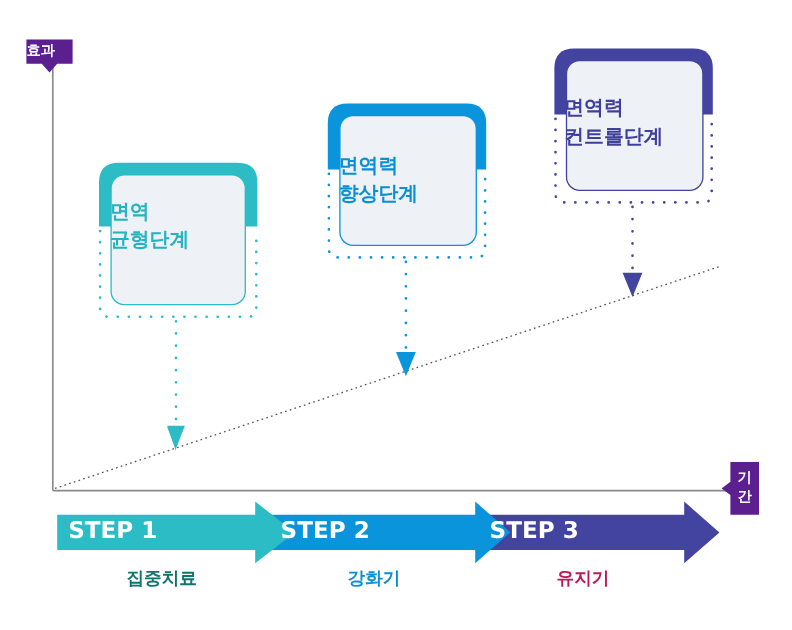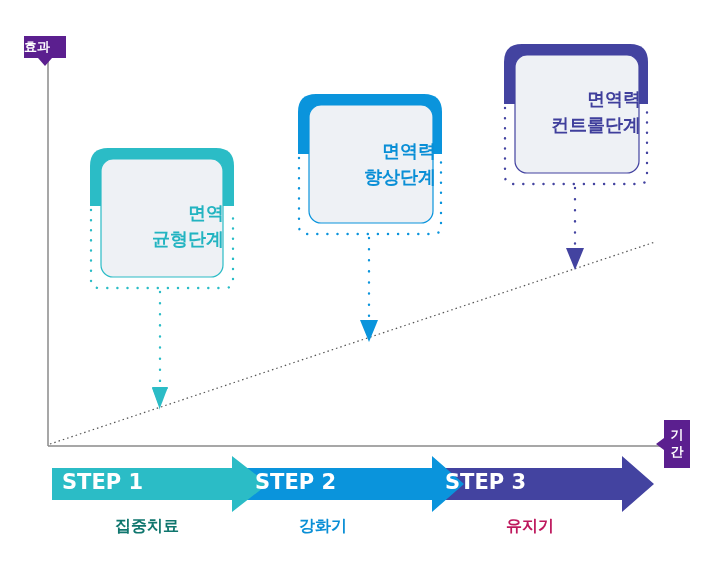--- a/index.html
+++ b/index.html
@@ -1,31 +1,31 @@
 <!DOCTYPE html>
 <html><head>
 <meta charset="utf-8">
 <style>
   html,body{margin:0;padding:0;background:#ffffff;}
   body{width:720px;height:573px;position:relative;overflow:hidden;font-family:"DejaVu Sans","Liberation Sans",sans-serif;}
   svg{position:absolute;left:0;top:0;}
   .lbl{position:absolute;color:#fff;font-weight:bold;text-align:center;}
   .ylabel{left:24px;top:36px;width:26px;height:22px;font-size:13px;line-height:22px;}
   .xlabel{left:664px;top:420px;width:26px;height:48px;font-size:13px;line-height:17px;padding-top:6px;box-sizing:border-box;}
-  .box-text{position:absolute;text-align:right;font-weight:bold;font-size:18px;line-height:26px;}
-  .t1{left:100px;top:180px;width:124px;color:#23b4c1;margin-top:20px;}
+  .box-text{position:absolute;text-align:left;font-weight:bold;font-size:18px;line-height:26px;}
+  .t1{left:100px;top:180px;width:124px;color:#23b4c1;}
   .t2{left:308px;top:138px;width:128px;color:#0a8fd6;}
   .t3{left:513px;top:86px;width:128px;color:#3f3f9c;}
   .step{position:absolute;color:#fff;font-weight:bold;font-size:21px;text-align:left;top:470px;}
   .s1{left:62px;width:170px;}
   .s2{left:255px;width:170px;}
   .s3{left:445px;width:170px;}
   .sub{position:absolute;font-weight:bold;font-size:16px;text-align:center;top:516px;}
   .u1{left:62px;width:170px;color:#0f766e;}
-  .u2{left:238px;width:170px;color:#0a8fd6;}
+  .u2{left:255px;width:170px;color:#0a8fd6;}
   .u3{left:445px;width:170px;color:#be185d;}
 </style>
 </head>
 <body>
 
 <svg width="720" height="573" viewBox="0 0 720 573">
 
   <line x1="48" y1="60" x2="48" y2="446" stroke="#8a8a8a" stroke-width="1.5"></line>
   <line x1="48" y1="446" x2="662" y2="446" stroke="#8a8a8a" stroke-width="1.5"></line>
 

